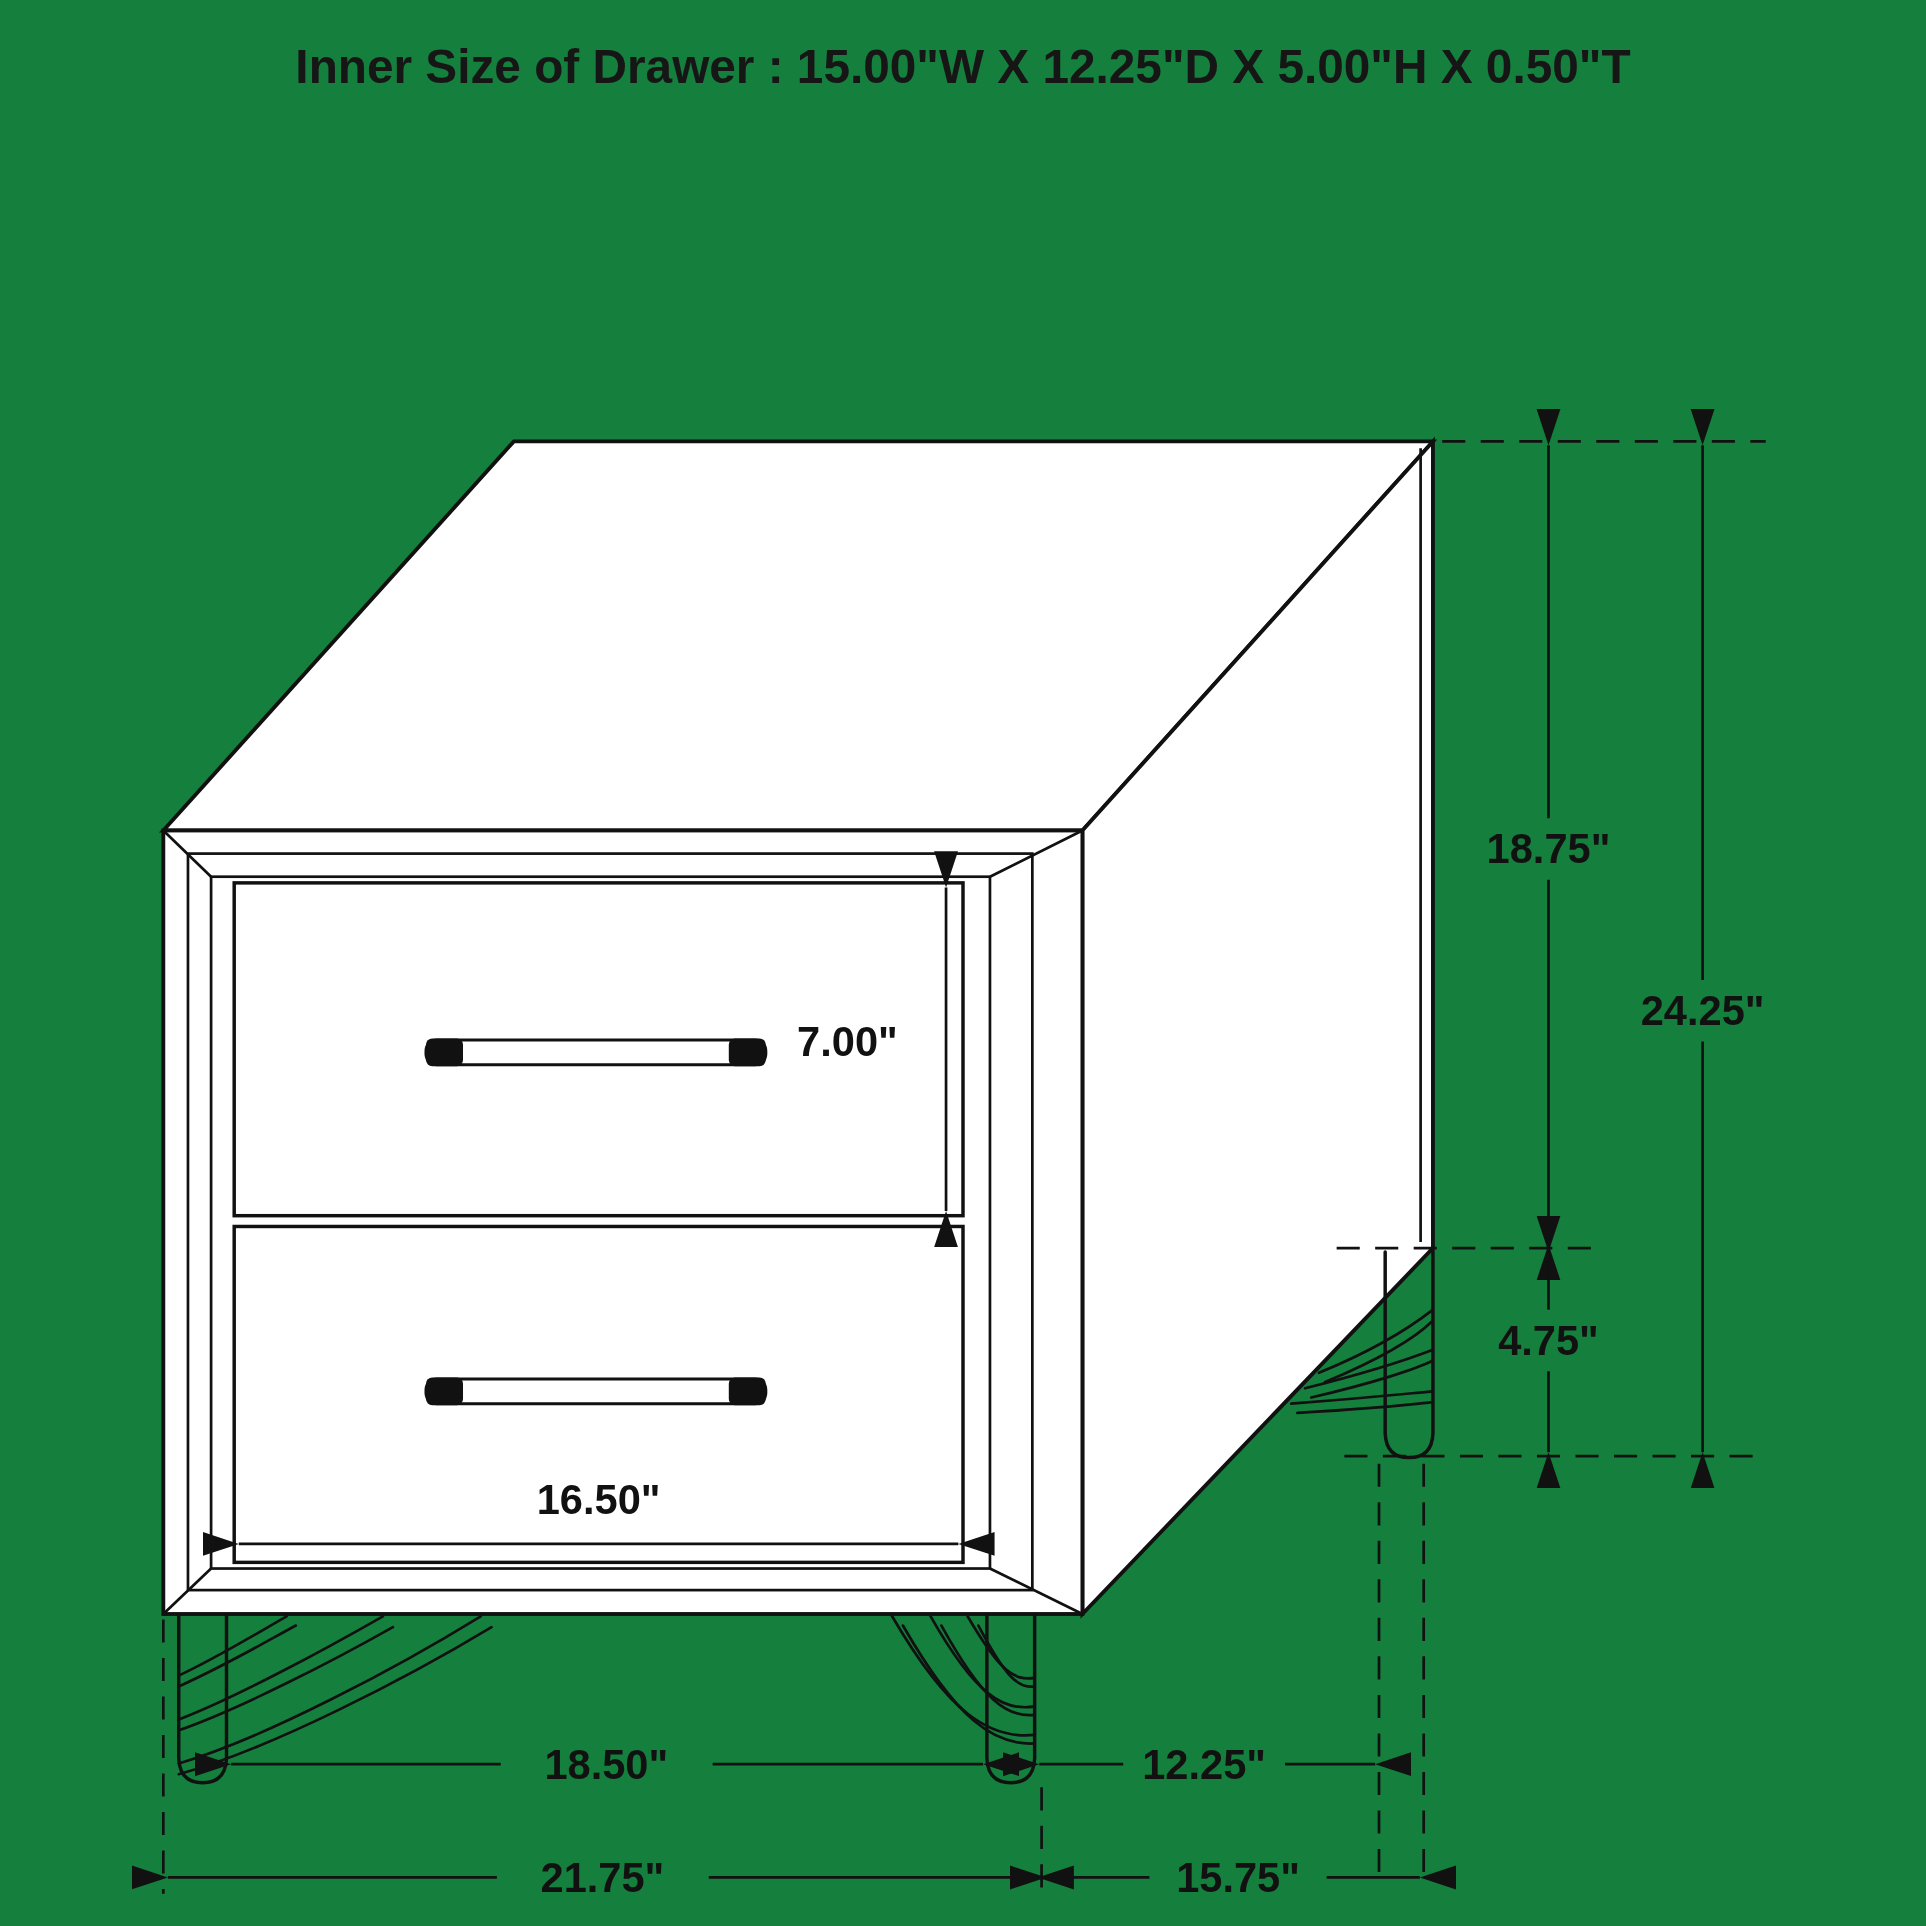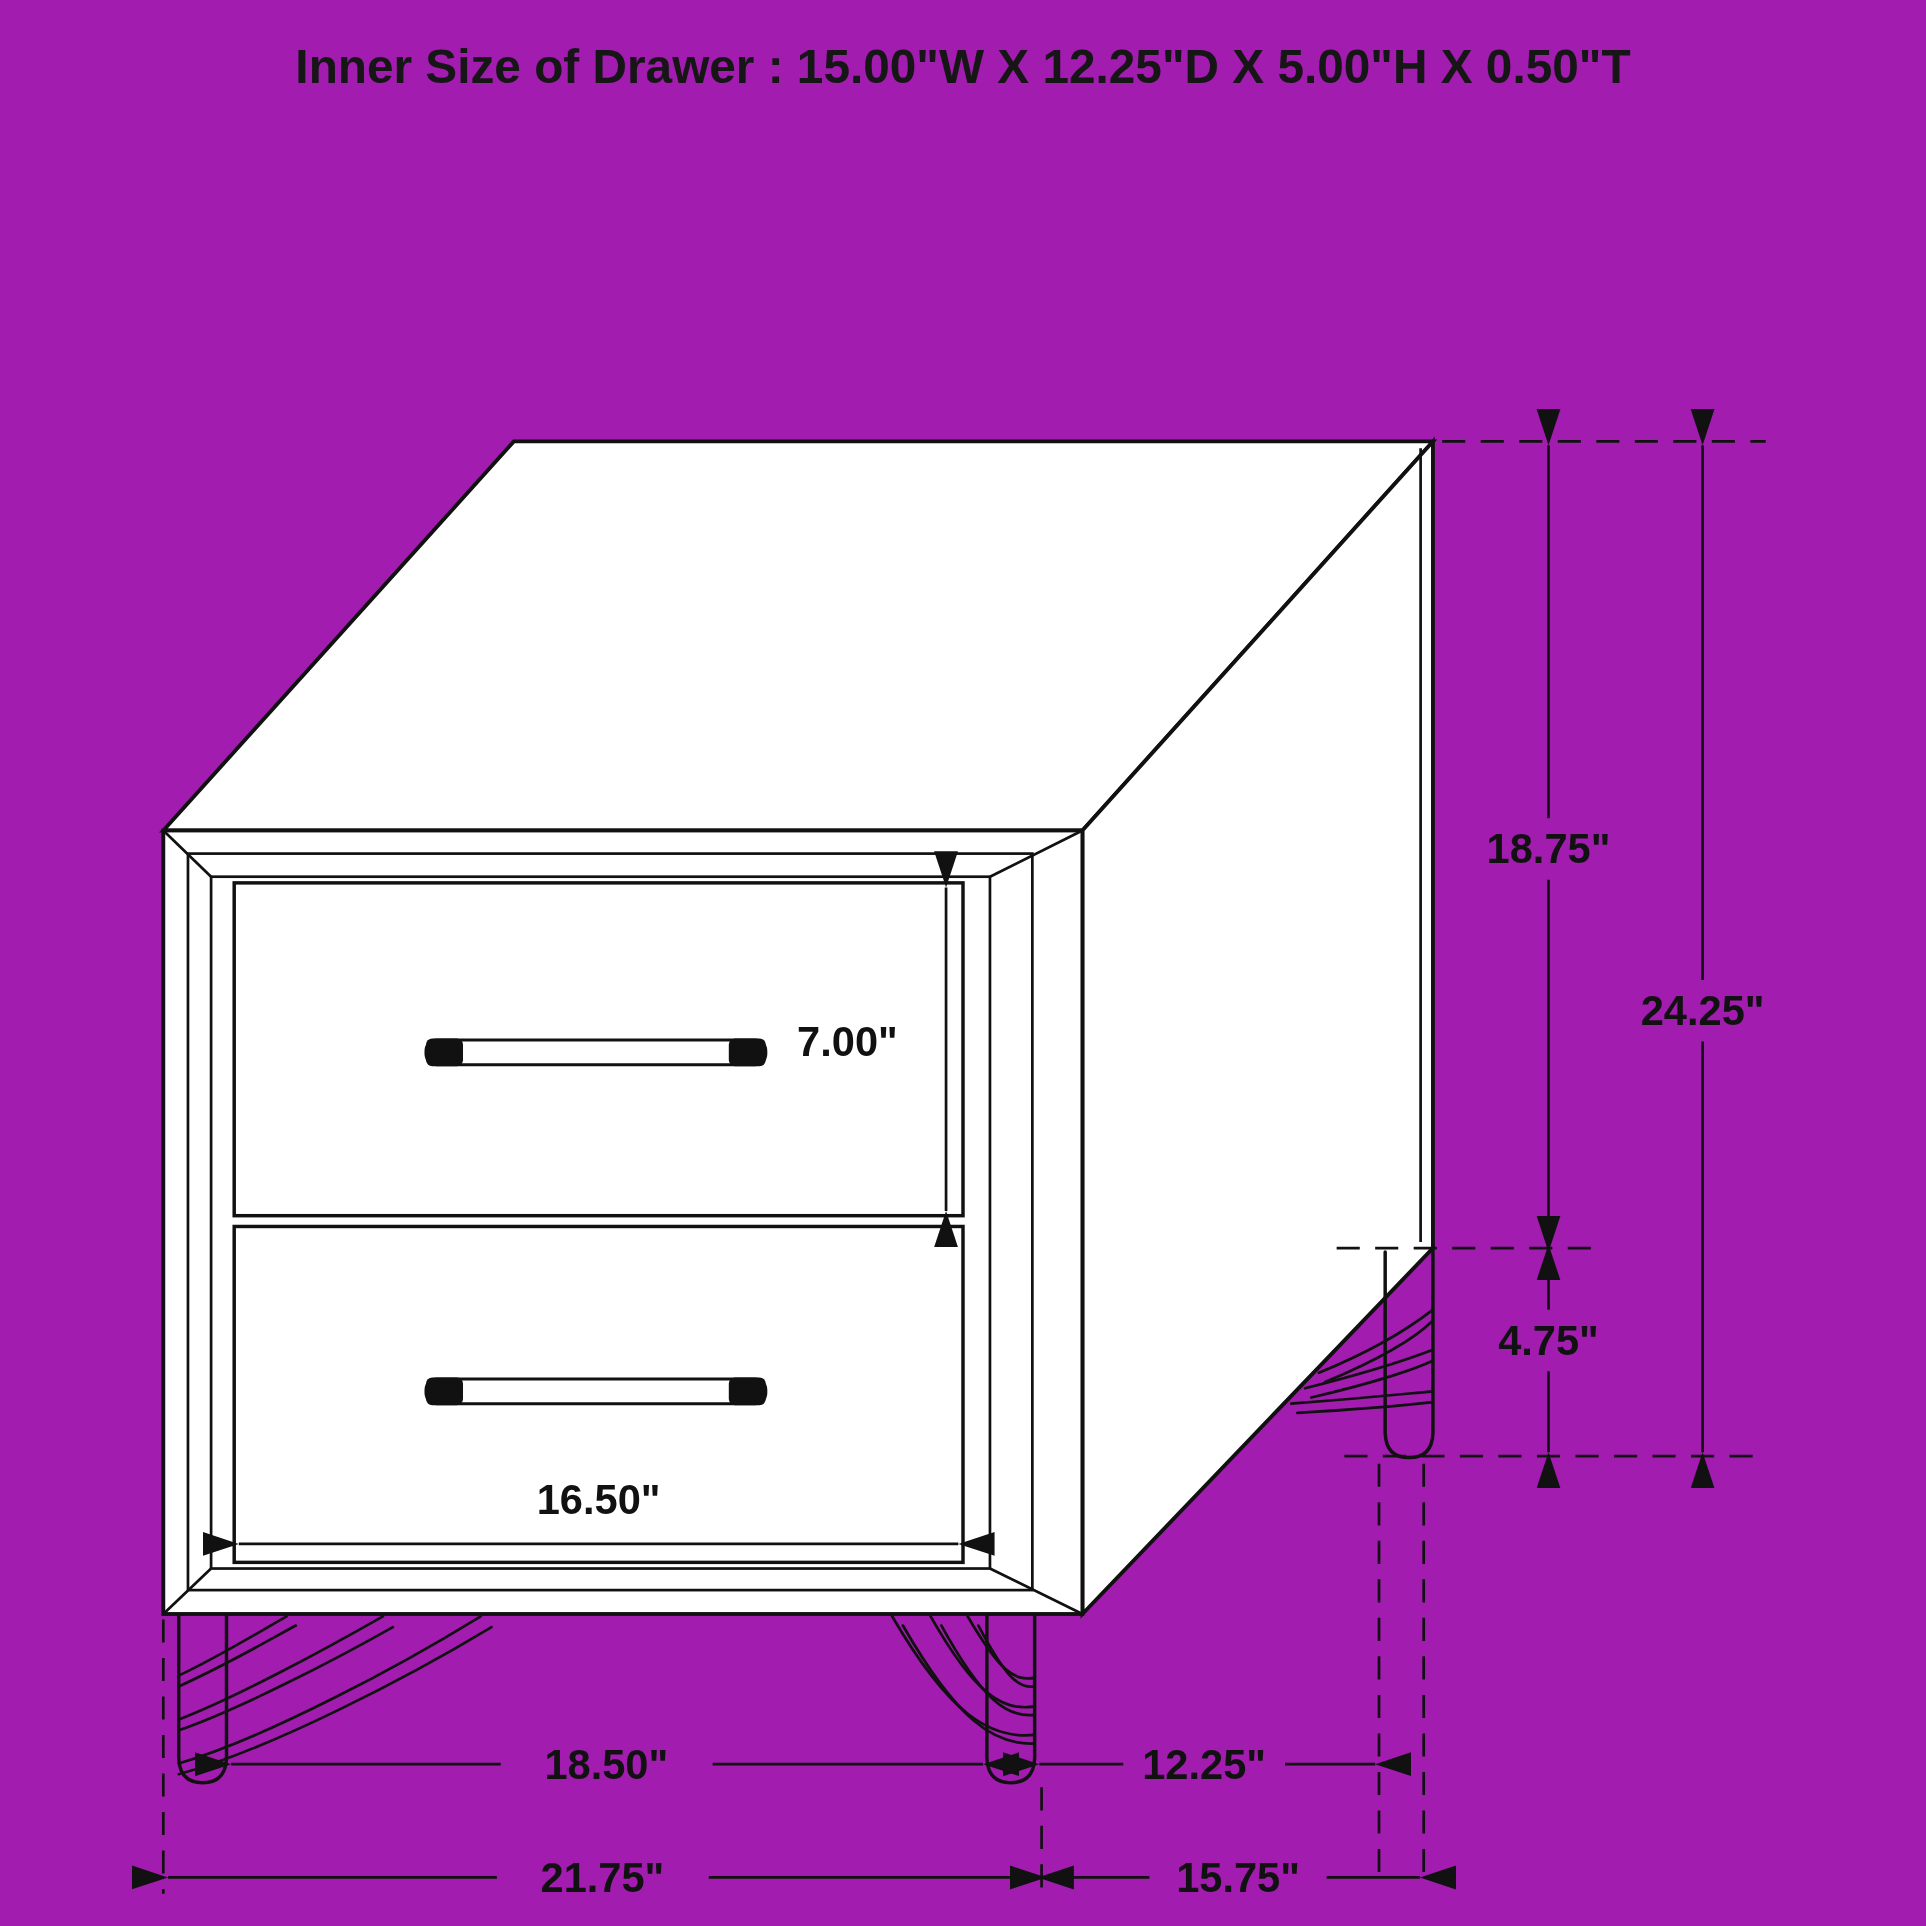--- a/index.html
+++ b/index.html
@@ -1,16 +1,16 @@
 <!DOCTYPE html>
 <html style="font-size:12.3px"><head>
 <meta charset="utf-8">
 <style>
   html,body{margin:0;padding:0;background:#ffffff;}
-  .stage{width:1926px;height:1926px;position:relative;background:#a21caf;
+  .stage{width:1926px;height:1926px;position:relative;background:#15803d;
          font-family:"Liberation Sans", sans-serif;}
   svg{display:block}
   .outline{fill:#ffffff;stroke:#111111;stroke-width:5;stroke-linejoin:miter;}
   .frameline{fill:none;stroke:#111111;stroke-width:3.5;}
   .drawer{fill:#ffffff;stroke:#111111;stroke-width:4.5;}
   .legline{fill:none;stroke:#111111;stroke-width:4.5;stroke-linecap:round;}
   .wrap{fill:none;stroke:#111111;stroke-width:3.5;stroke-linecap:round;}
   .dim{stroke:#111111;stroke-width:3.5;fill:none;}
   .dashed{stroke:#111111;stroke-width:3.5;fill:none;stroke-dasharray:30 20;}
   .dimlabel{font:bold 54px "Liberation Sans", sans-serif;fill:#111111;}

